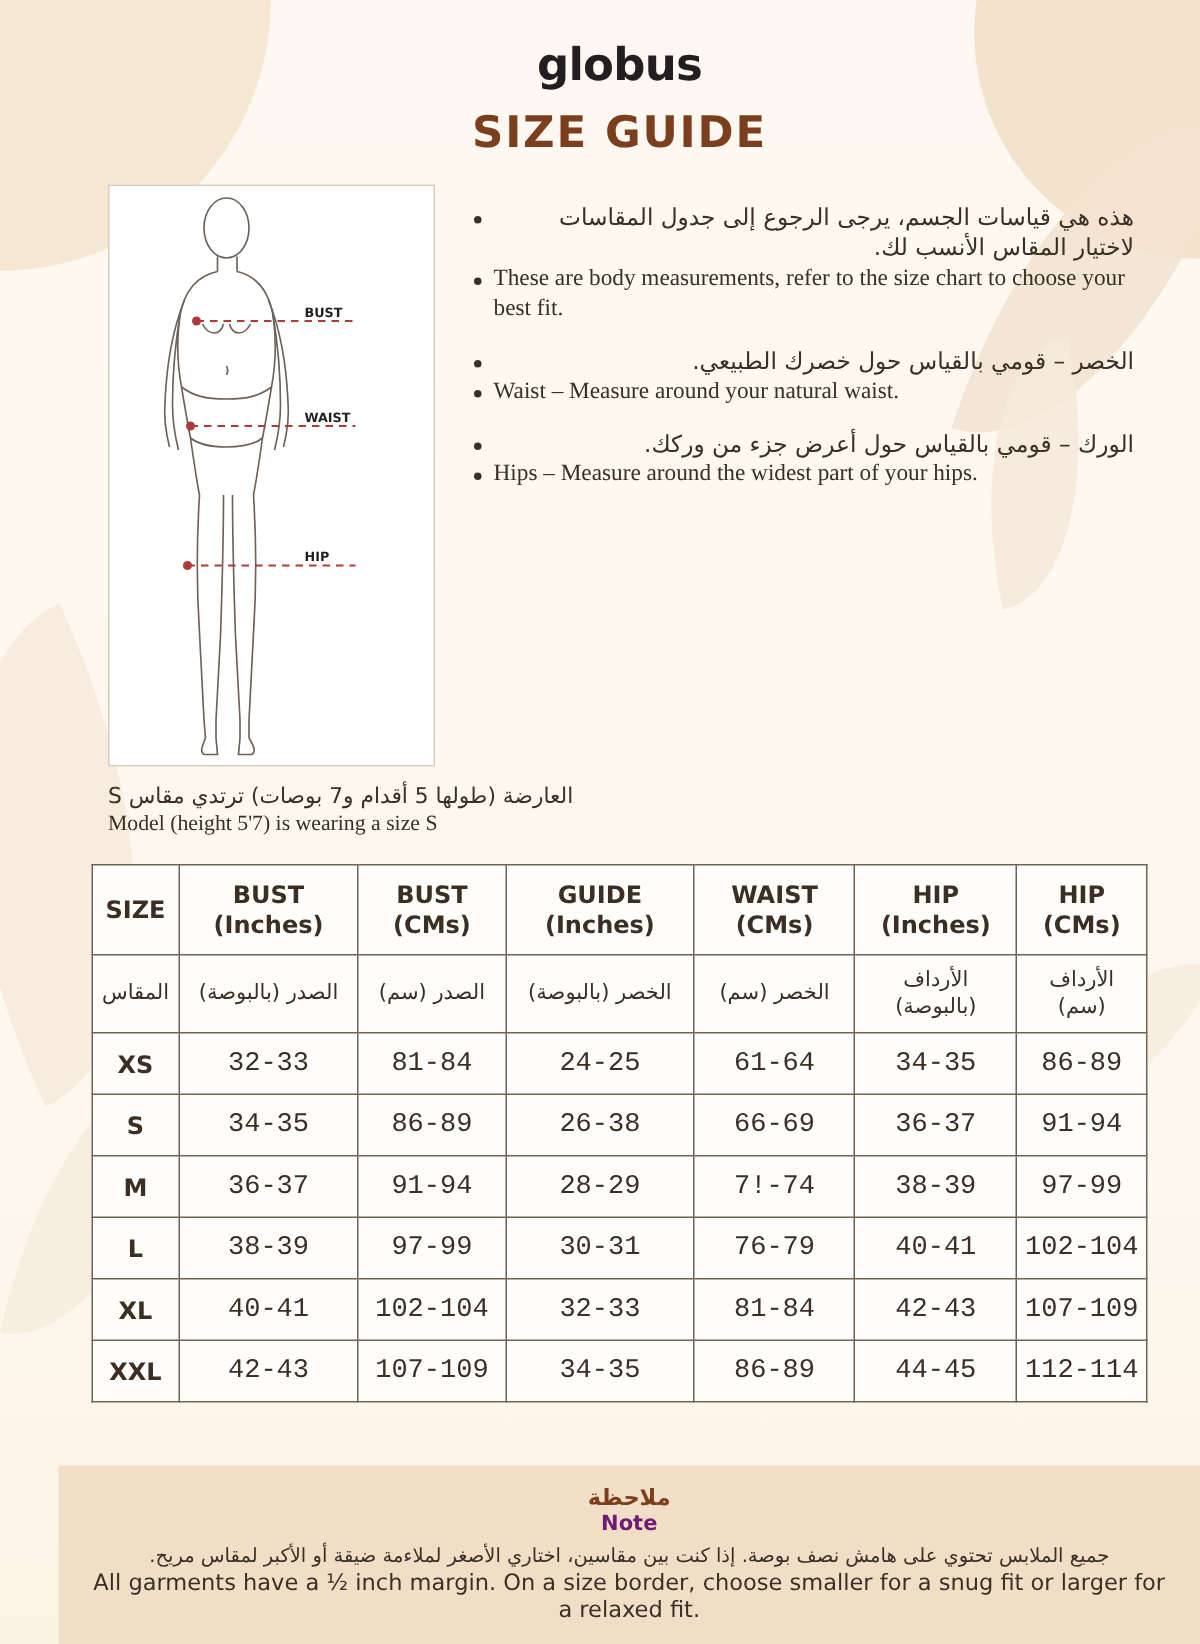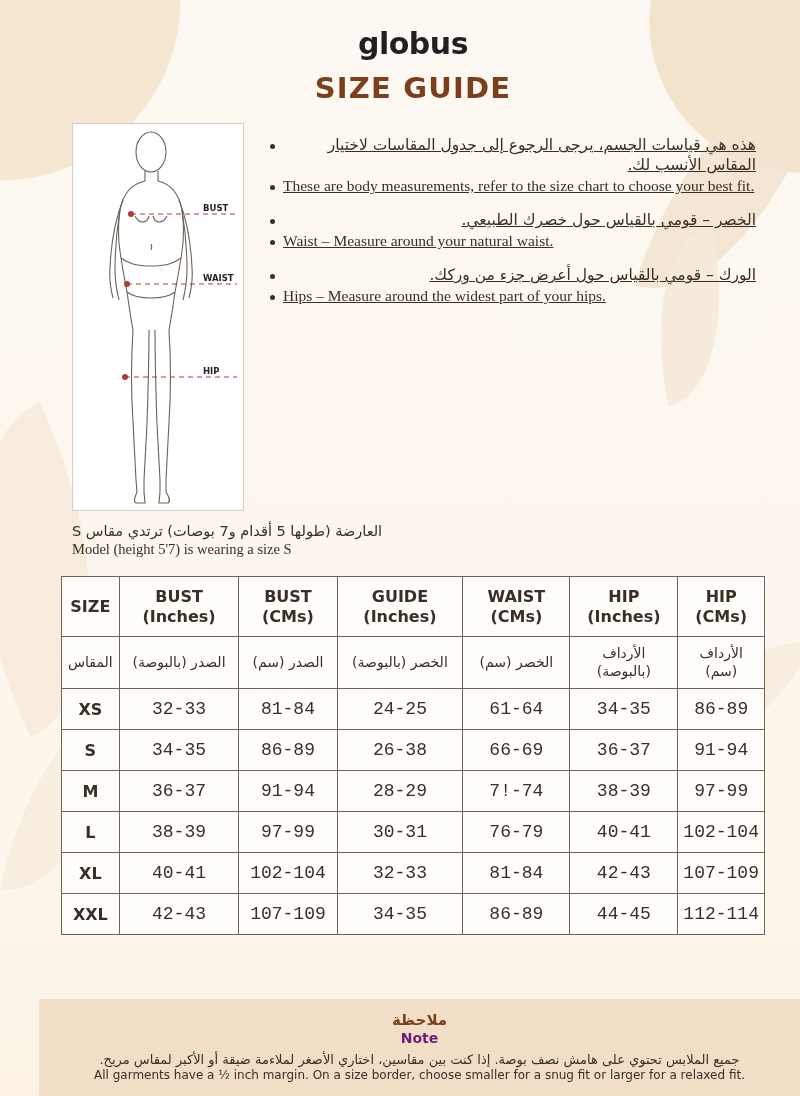--- a/index.html
+++ b/index.html
@@ -58,30 +58,30 @@
   }
 
   .top-section {
     display: flex;
     margin-top: 18px;
     padding: 0 44px 0 46px;
     gap: 26px;
   }
 
   .figure-box {
-    width: 172px;
+    width: 218px;
     height: 388px;
     background: #ffffff;
     border: 1px solid #d8cdbd;
     position: relative;
     flex: 0 0 auto;
   }
   .figure-box svg { display:block; }
 
-  .bullets { flex: 1 1 auto; padding-top: 12px; text-decoration: underline; }
+  .bullets { flex: 1 1 auto; padding-top: 12px; }
   .bgroup { margin-bottom: 14px; }
   .brow {
     display: flex;
     align-items: flex-start;
     gap: 8px;
     line-height: 1.32;
   }
   .dot {
     flex: 0 0 auto;
     width: 5px; height: 5px;
@@ -182,21 +182,21 @@
   }
   .footer .body-ar {
     direction: rtl;
     font-family: "DejaVu Sans", sans-serif;
     font-size: 13px;
     margin-top: 6px;
     color: #3a2e25;
   }
   .footer .body-en {
     font-family: "DejaVu Sans", sans-serif;
-    font-size: 12px;
+    font-size: 15px;
     margin-top: 1px;
     color: #3a2e25;
   }
   .fig-label {
     font-family: "DejaVu Sans", sans-serif;
     font-size: 8.5px;
     font-weight: bold;
     fill: #231f20;
   }
 </style>

